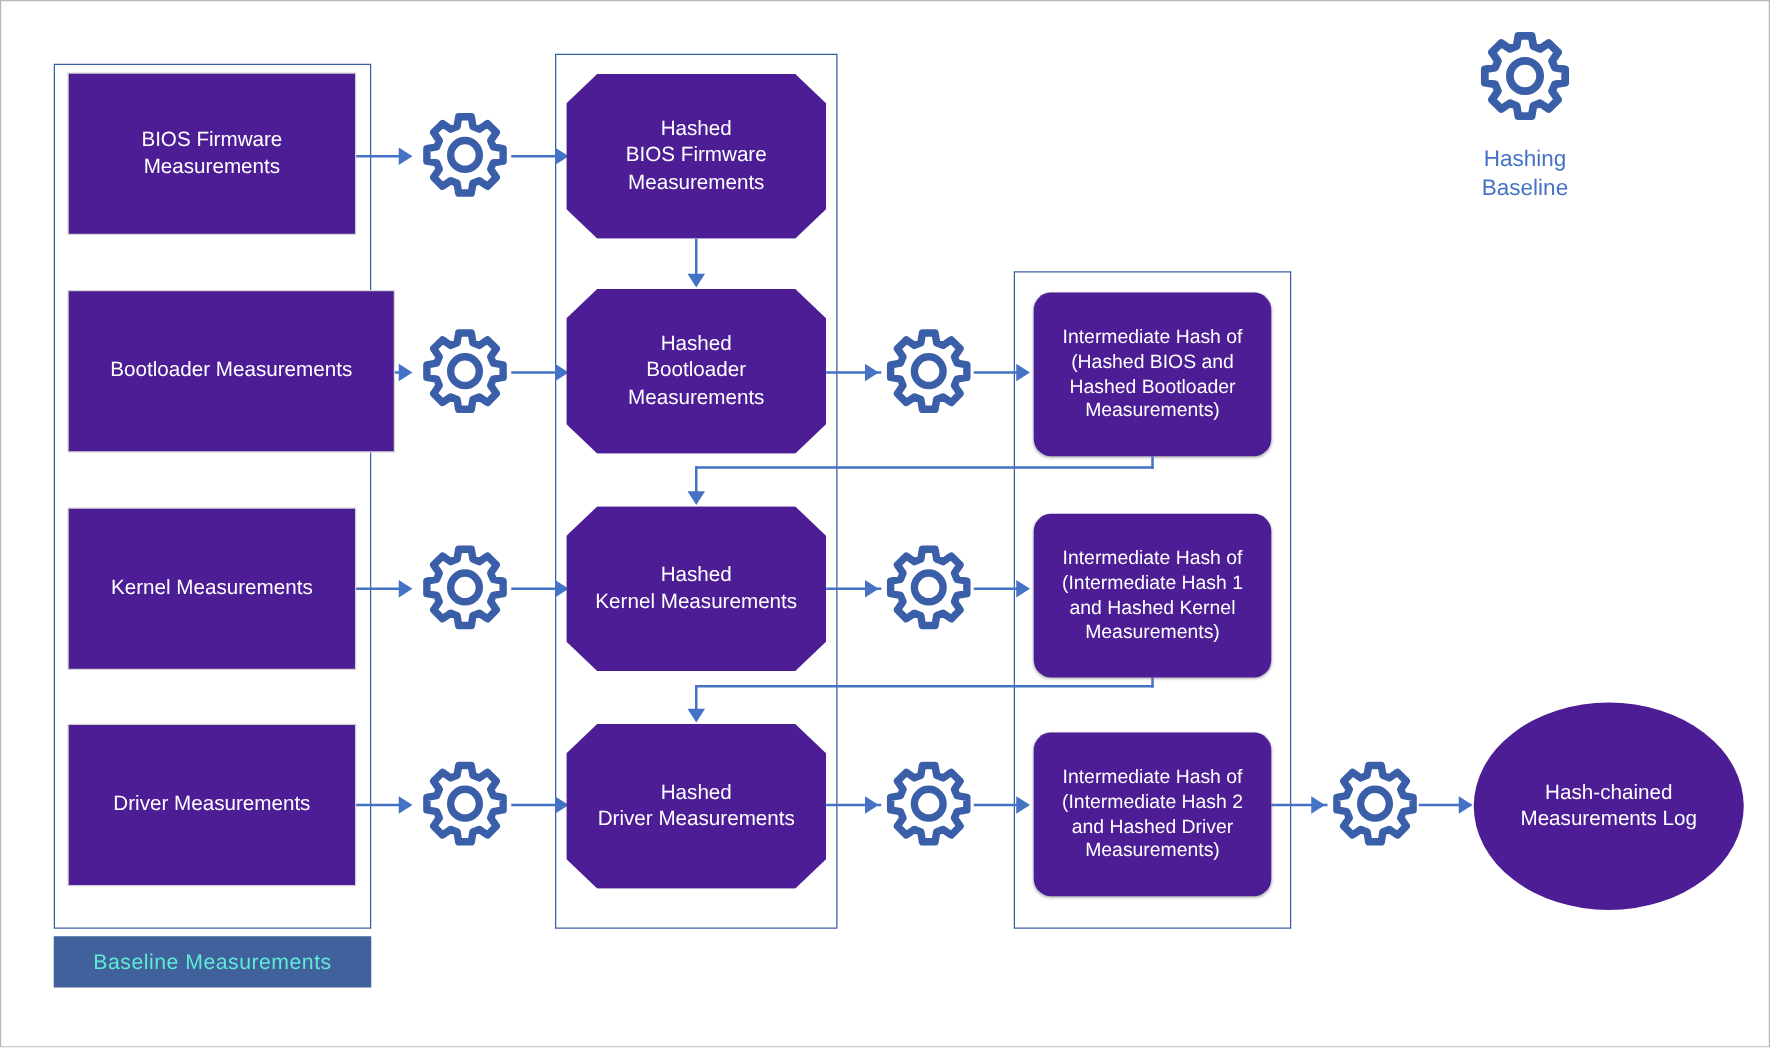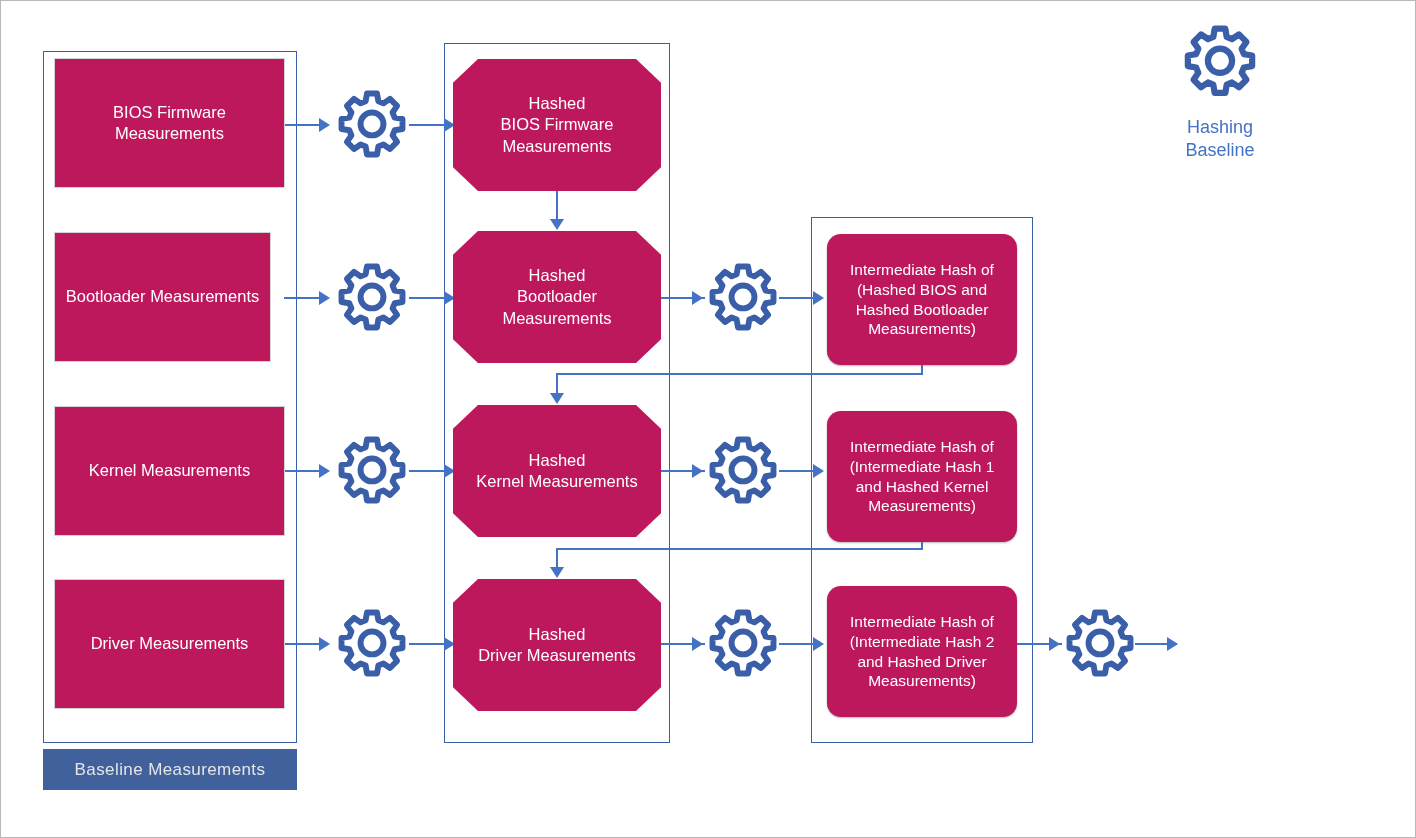--- a/index.html
+++ b/index.html
@@ -20,32 +20,32 @@
   
   .column {
     position: absolute;
     border: 1.5px solid #3b5fa5;
     background: #ffffff;
     box-sizing: border-box;
   }
   .col-footer {
     position: absolute;
     background: #41619C;
-    color: #e5e5e5;
+    color: #5eead4;
     display: flex;
     align-items: center;
     justify-content: center;
     font-size: 17px;
     letter-spacing: .4px;
     box-sizing: border-box;
   }
   
   .node {
     position: absolute;
-    background: #be185d;
+    background: #4c1d95;
     color: #ffffff;
     display: flex;
     align-items: center;
     justify-content: center;
     text-align: center;
     box-sizing: border-box;
     line-height: 1.28;
     z-index: 3;
   }
   .rect {
@@ -121,21 +121,21 @@
   <div class="column" style="left:810px; top:216px; width:222px; height:526px;"></div>
 
   <div class="col-footer" style="left:42px; top:748px; width:254px; height:41px;">
     <span>Baseline Measurements</span>
   </div>
 
   <div class="node rect" style="left:54px; top:58px; width:229px; height:128px;">
     <span>BIOS Firmware
 Measurements</span>
   </div>
-  <div class="node rect" style="left:54px; top:232px; width:215px; height:128px;text-align:center;">
+  <div class="node rect" style="left:54px; top:232px; width:260px; height:128px;text-align:center;">
     <span>Bootloader Measurements</span>
   </div>
   <div class="node rect" style="left:54px; top:406px; width:229px; height:128px;">
     <span>Kernel Measurements</span>
   </div>
   <div class="node rect" style="left:54px; top:579px; width:229px; height:128px;">
     <span>Driver Measurements</span>
   </div>
 
   <div class="node octagon" style="left:452px; top:58px; width:208px; height:132px;">
@@ -169,20 +169,24 @@
 and Hashed Kernel
 Measurements)</span>
   </div>
   <div class="node rounded" style="left:826px; top:585px; width:190px; height:131px;">
     <span>Intermediate Hash of
 (Intermediate Hash 2
 and Hashed Driver
 Measurements)</span>
   </div>
 
+  <div class="node ellipse" style="left:1178px; top:561px; width:216px; height:166px;">
+    <span>Hash-chained
+Measurements Log</span>
+  </div>
 
   <div class="hline" style="left:283px; top:123px; width:42px;"></div>
   <div class="arrow-r" style="left:318px; top:117px;"></div>
   <div class="hline" style="left:408px; top:123px; width:42px;"></div>
   <div class="arrow-r" style="left:443px; top:117px;"></div>
 
   <div class="hline" style="left:283px; top:296px; width:42px;"></div>
   <div class="arrow-r" style="left:318px; top:290px;"></div>
   <div class="hline" style="left:408px; top:296px; width:42px;"></div>
   <div class="arrow-r" style="left:443px; top:290px;"></div>

